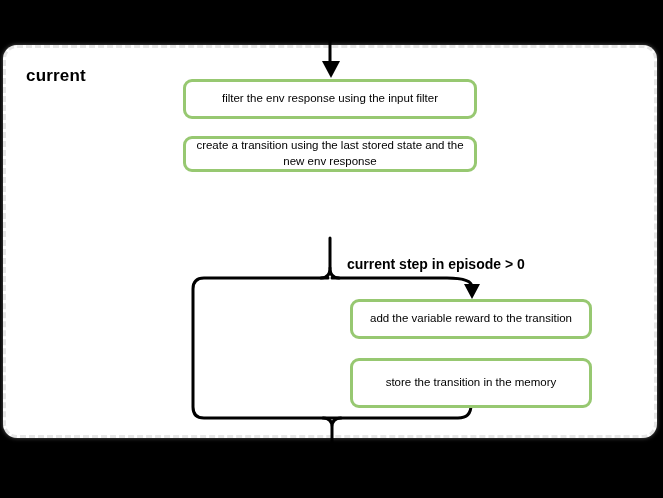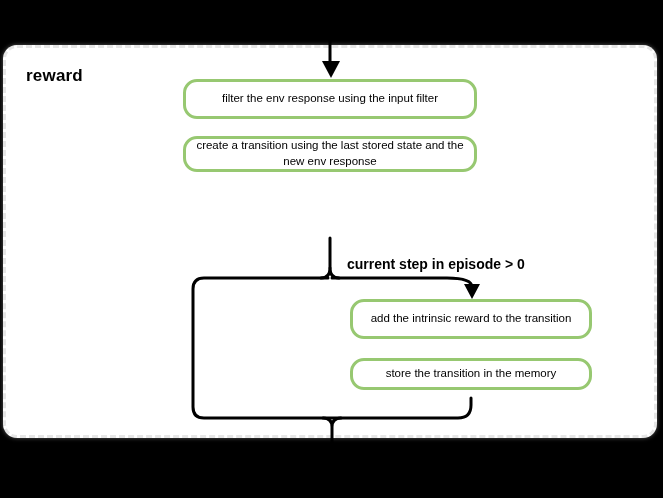--- a/index.html
+++ b/index.html
@@ -51,53 +51,53 @@
   }
   svg.edges polygon {
     fill: var(--edge, #000);
     stroke: none;
   }
   .node {
     position: absolute;
     box-sizing: border-box;
     background: #fff;
     border: 3px solid var(--node-border, #97C871);
-    border-radius: 14px;
+    border-radius: 9px;
     display: flex;
     align-items: center;
     justify-content: center;
     text-align: center;
     font-size: 11.5px;
     line-height: 1.35;
     color: #000;
     padding: 2px 9px;
   }
   .n1 { left: 183px; top: 79px;  width: 294px; height: 40px; }
   .n2 { left: 183px; top: 136px; width: 294px; height: 36px; }
   .n3 { left: 183px; top: 197px; width: 294px; height: 40px; }
   .n4 { left: 350px; top: 299px; width: 242px; height: 40px; }
-  .n5 { left: 350px; top: 358px; width: 242px; height: 32px; text-align: right; }
+  .n5 { left: 350px; top: 358px; width: 242px; height: 50px; text-align: right; }
   .cond-label {
     position: absolute;
     left: 347px;
     top: 256px;
     font-size: 14px;
     font-weight: bold;
     color: #000;
     white-space: nowrap;
   }
 </style>
 </head>
 <body>
 
 <div class="page">
 
   <div class="container"></div>
 
-  <div class="title">reward</div>
+  <div class="title">current</div>
 
   <svg class="edges" width="663" height="498" viewBox="0 0 663 498">
 
     <path d="M330,38 L330,63"></path>
     <polygon points="322,61 340,61 331,78"></polygon>
 
     <path d="M330,238 L330,268"></path>
 
     <path d="M321,278 Q330,278 330,268 Q330,278 339,278"></path>
 
@@ -107,19 +107,19 @@
     <polygon points="464,284 480,284 472,299"></polygon>
 
     <path d="M323,418 Q332,418 332,427 Q332,418 341,418 M332,427 L332,441"></path>
   </svg>
 
   <div class="node n1">filter the env response using the input filter</div>
 
   <div class="node n2">create a transition using the last stored state and the new env response</div>
 
 
-  <div class="node n4">add the intrinsic reward to the transition</div>
+  <div class="node n4">add the variable reward to the transition</div>
 
   <div class="node n5">store the transition in the memory</div>
 
   <div class="cond-label">current step in episode &gt; 0</div>
 
 </div>
 
 </body></html>

